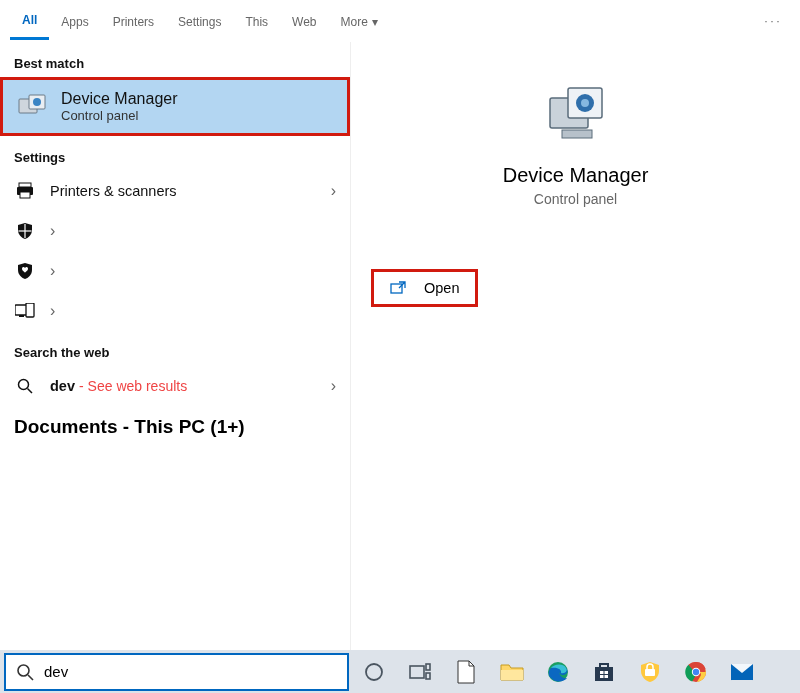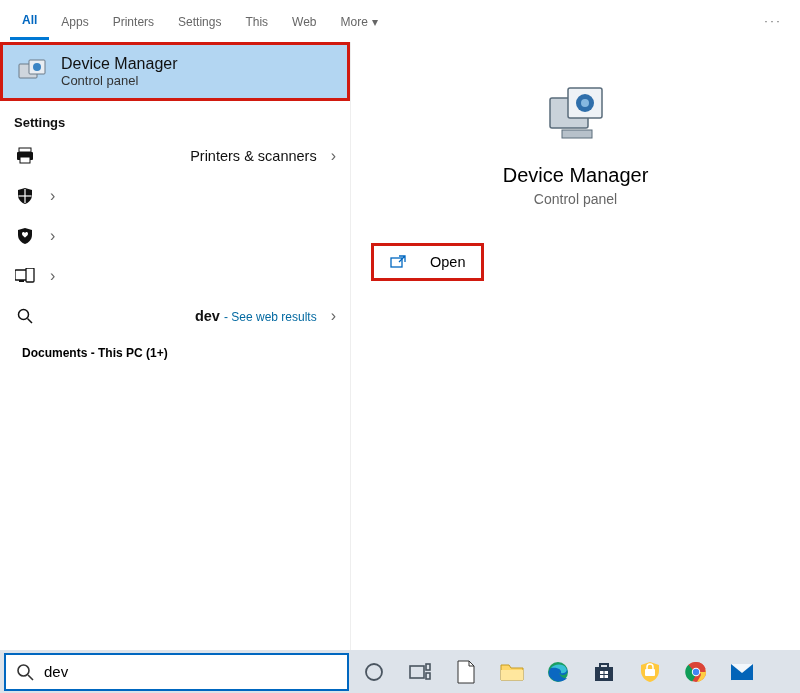--- a/index.html
+++ b/index.html
@@ -19,33 +19,33 @@
   .left { width: 350px; display: flex; flex-direction: column; }
   .right { flex: 1; display: flex; flex-direction: column; align-items: center; border-left: 1px solid #eee; }
 
   .section-label { font-size: 13px; font-weight: 600; padding: 14px 14px 6px; color: #111; }
 
   .best-match { display: flex; align-items: center; gap: 14px; background: #b3d6f2; padding: 10px 14px; border: 3px solid #d11a0f; }
   .best-match .title { font-size: 16px; color: #111; }
   .best-match .sub { font-size: 13px; color: #333; }
   .bm-icon { width: 30px; height: 30px; display: flex; align-items: center; justify-content: center; }
 
-  .row { display: flex; align-items: center; height: 40px; padding: 0 14px; gap: 14px; font-size: 14.5px; color: #111; text-align: right; }
+  .row { display: flex; align-items: center; height: 40px; padding: 0 14px; gap: 14px; font-size: 14.5px; color: #111; }
   .row .icon { width: 22px; display: flex; align-items: center; justify-content: center; }
   .row .text { flex: 1; }
   .row .chev { color: #666; font-size: 16px; }
-  .row .grey { color: #0369a1; font-size: 12px; margin-top: 8px; }
-
-  .docline { font-size: 12px; font-weight: 600; padding: 10px 22px; }
+  .row .grey { color: #ef4444; font-size: 14px; margin-top: 8px; }
+
+  .docline { font-size: 19px; font-weight: 600; padding: 10px 14px; }
 
   
   .preview-icon { margin-top: 40px; width: 64px; height: 64px; display:flex; align-items:center; justify-content:center; }
   .preview-title { margin-top: 18px; font-size: 20px; font-weight: 400; }
   .preview-sub { font-size: 14px; color: #666; margin-top: 4px; }
-  .open-btn { margin-top: 36px; display: flex; align-items: center; gap: 24px; padding: 8px 16px; border: 3px solid #d11a0f; font-size: 14.5px; align-self: flex-start; margin-left: 20px; }
+  .open-btn { margin-top: 62px; display: flex; align-items: center; gap: 18px; padding: 8px 16px; border: 3px solid #d11a0f; font-size: 14.5px; align-self: flex-start; margin-left: 20px; }
   .open-btn .oi { color: #0067c0; }
 
   
   .taskbar { height: 43px; background: #dde3ea; display: flex; align-items: center; padding: 0 4px; gap: 4px; }
   .searchbox { width: 345px; height: 38px; border: 2px solid #0067c0; background: #fff; display: flex; align-items: center; gap: 10px; padding: 0 10px; }
   .searchbox input { border: none; outline: none; font-size: 15px; flex: 1; font-family: inherit; }
   .tb-icon { width: 42px; height: 40px; display: flex; align-items: center; justify-content: center; }
   svg { display: block; }
 
   b { font-weight: 600; }
@@ -63,20 +63,21 @@
   <div class="tab more-wrap">
     <span>More</span>
     <span>▾</span>
   </div>
   <div class="spacer"></div>
   <div class="dots">···</div>
 </div>
 
 <div class="body">
   <div class="left">
+    <div class="section-label">Best match</div>
 
     <div class="best-match">
       <div class="bm-icon">
         <svg width="30" height="28" viewBox="0 0 30 28">
           <rect x="2" y="6" width="18" height="14" rx="1" fill="#cfd6dd" stroke="#6b7a88"></rect>
           <rect x="12" y="2" width="16" height="14" rx="1" fill="#e9eef3" stroke="#6b7a88"></rect>
           <circle cx="20" cy="9" r="4" fill="#3b85c4"></circle>
         </svg>
       </div>
       <div>
@@ -124,20 +125,21 @@
       <div class="icon">
         <svg width="20" height="16" viewBox="0 0 20 16">
             <rect x="0" y="2" width="13" height="10" rx="1" fill="none" stroke="#111" stroke-width="1.3"></rect>
             <rect x="11" y="0" width="8" height="14" rx="1" fill="#fff" stroke="#111" stroke-width="1.3"></rect>
             <rect x="4" y="12" width="5" height="2" fill="#111"></rect>
           </svg>
       </div>
       <div class="chev">›</div>
     </div>
 
+    <div class="section-label">Search the web</div>
 
     <div class="row">
       <div class="icon">
         <svg width="16" height="16" viewBox="0 0 16 16">
             <circle cx="6.5" cy="6.5" r="5" fill="none" stroke="#111" stroke-width="1.5"></circle>
             <line x1="10.5" y1="10.5" x2="15" y2="15" stroke="#111" stroke-width="1.5"></line>
           </svg>
       </div>
       <div class="text">
         <span><b>dev</b></span>

